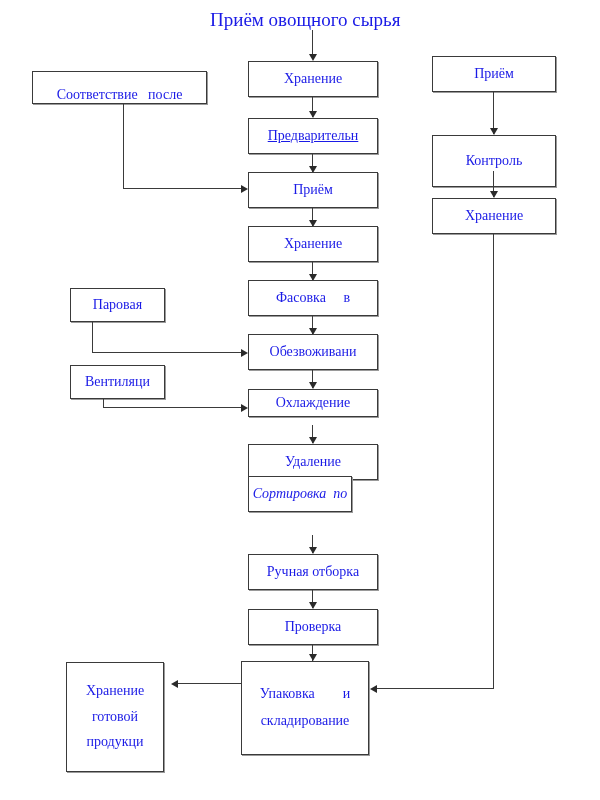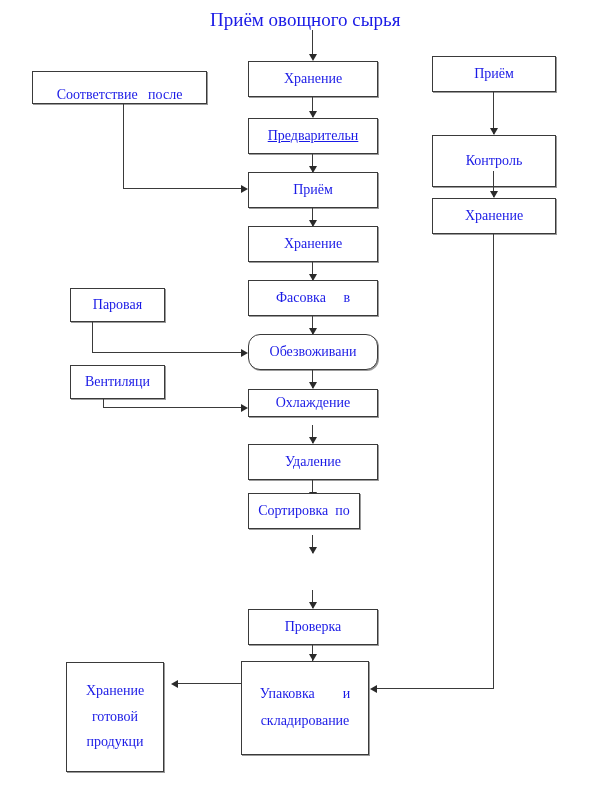--- a/index.html
+++ b/index.html
@@ -107,44 +107,47 @@
   </div>
   <div class="vline" style="left:312px; top:262px; height:18px;"></div>
   <div class="arrow-down" style="left:309px; top:274px;"></div>
 
   <div class="node" style="left:248px; top:280px; width:130px; height:36px;">
     <span class="line">Фасовка     в</span>
   </div>
   <div class="vline" style="left:312px; top:316px; height:18px;"></div>
   <div class="arrow-down" style="left:309px; top:328px;"></div>
 
-  <div class="node" style="left:248px; top:334px; width:130px; height:36px;border-radius:12px;">
+  <div class="node" style="left:248px; top:334px; width:130px; height:36px;">
     <span class="line">Обезвоживани</span>
   </div>
   <div class="vline" style="left:312px; top:370px; height:18px;"></div>
   <div class="arrow-down" style="left:309px; top:382px;"></div>
 
   <div class="node" style="left:248px; top:389px; width:130px; height:28px;">
     <span class="line">Охлаждение</span>
   </div>
   <div class="vline" style="left:312px; top:425px; height:18px;"></div>
   <div class="arrow-down" style="left:309px; top:437px;"></div>
 
   <div class="node" style="left:248px; top:444px; width:130px; height:36px;">
     <span class="line">Удаление</span>
   </div>
   <div class="vline" style="left:312px; top:480px; height:18px;"></div>
   <div class="arrow-down" style="left:309px; top:492px;"></div>
 
-  <div class="node" style="left:248px; top:493px; width:112px; height:36px;">
+  <div class="node" style="left:248px; top:476px; width:104px; height:36px;font-style:italic;">
     <span class="line">Сортировка  по</span>
   </div>
   <div class="vline" style="left:312px; top:535px; height:18px;"></div>
   <div class="arrow-down" style="left:309px; top:547px;"></div>
 
+  <div class="node" style="left:248px; top:554px; width:130px; height:36px;">
+    <span class="line">Ручная отборка</span>
+  </div>
   <div class="vline" style="left:312px; top:590px; height:18px;"></div>
   <div class="arrow-down" style="left:309px; top:602px;"></div>
 
   <div class="node" style="left:248px; top:609px; width:130px; height:36px;">
     <span class="line">Проверка</span>
   </div>
   <div class="vline" style="left:312px; top:645px; height:18px;"></div>
   <div class="arrow-down" style="left:309px; top:654px;"></div>
 
   <div class="node multi" style="left:241px; top:661px; width:128px; height:94px; padding:12px 0;">

